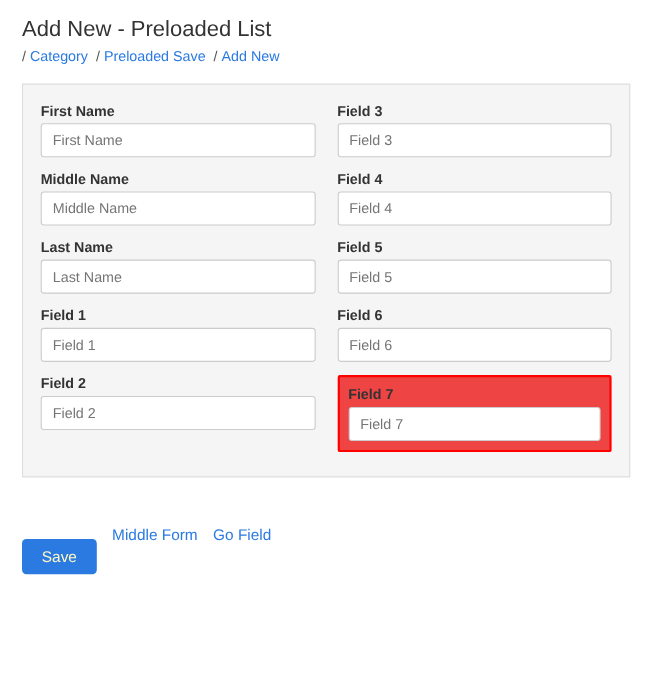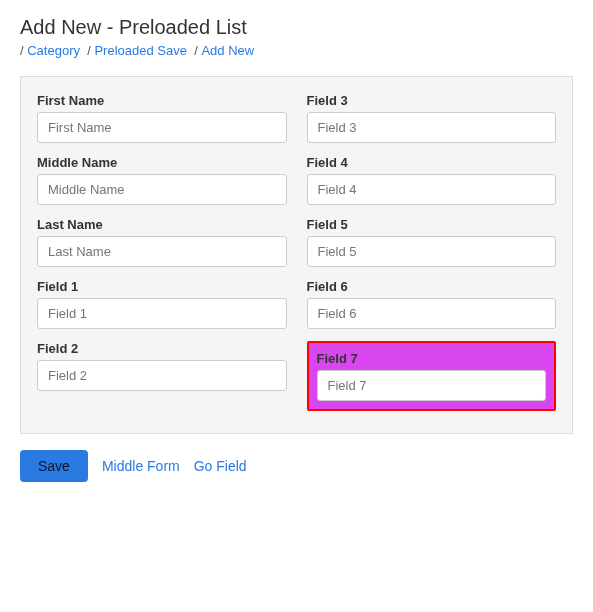--- a/index.html
+++ b/index.html
@@ -70,21 +70,21 @@
       color: #2a7ae2;
       font-size: 13px;
       cursor: pointer;
       text-decoration: none;
       display: block;
       margin-top: 4px;
     }
     .field7-group {
       border: 2px solid red;
       padding: 8px;
-      background: #d946ef;
+      background: #ef4444;
       margin-bottom: 6px;
       border-radius: 2px;
     }
     .field7-group .field-label {
       margin-bottom: 4px;
     }
     .field7-group .field-input {
       border: 1px solid #ccc;
     }
     .field7-note {
@@ -95,26 +95,27 @@
       margin-top: 4px;
     }
     .form-footer {
       margin-top: 16px;
       display: flex;
       align-items: center;
       gap: 14px;
     }
     .btn-save {
       background: #2a7ae2;
-      color: #0f172a;
+      color: #fef9c3;
       border: none;
       padding: 8px 18px;
       border-radius: 4px;
       font-size: 14px;
       cursor: pointer;
+      margin-top: 40px;
     }
     .btn-link {
       color: #2a7ae2;
       background: none;
       border: none;
       font-size: 14px;
       cursor: pointer;
       text-decoration: none;
     }
   </style>

